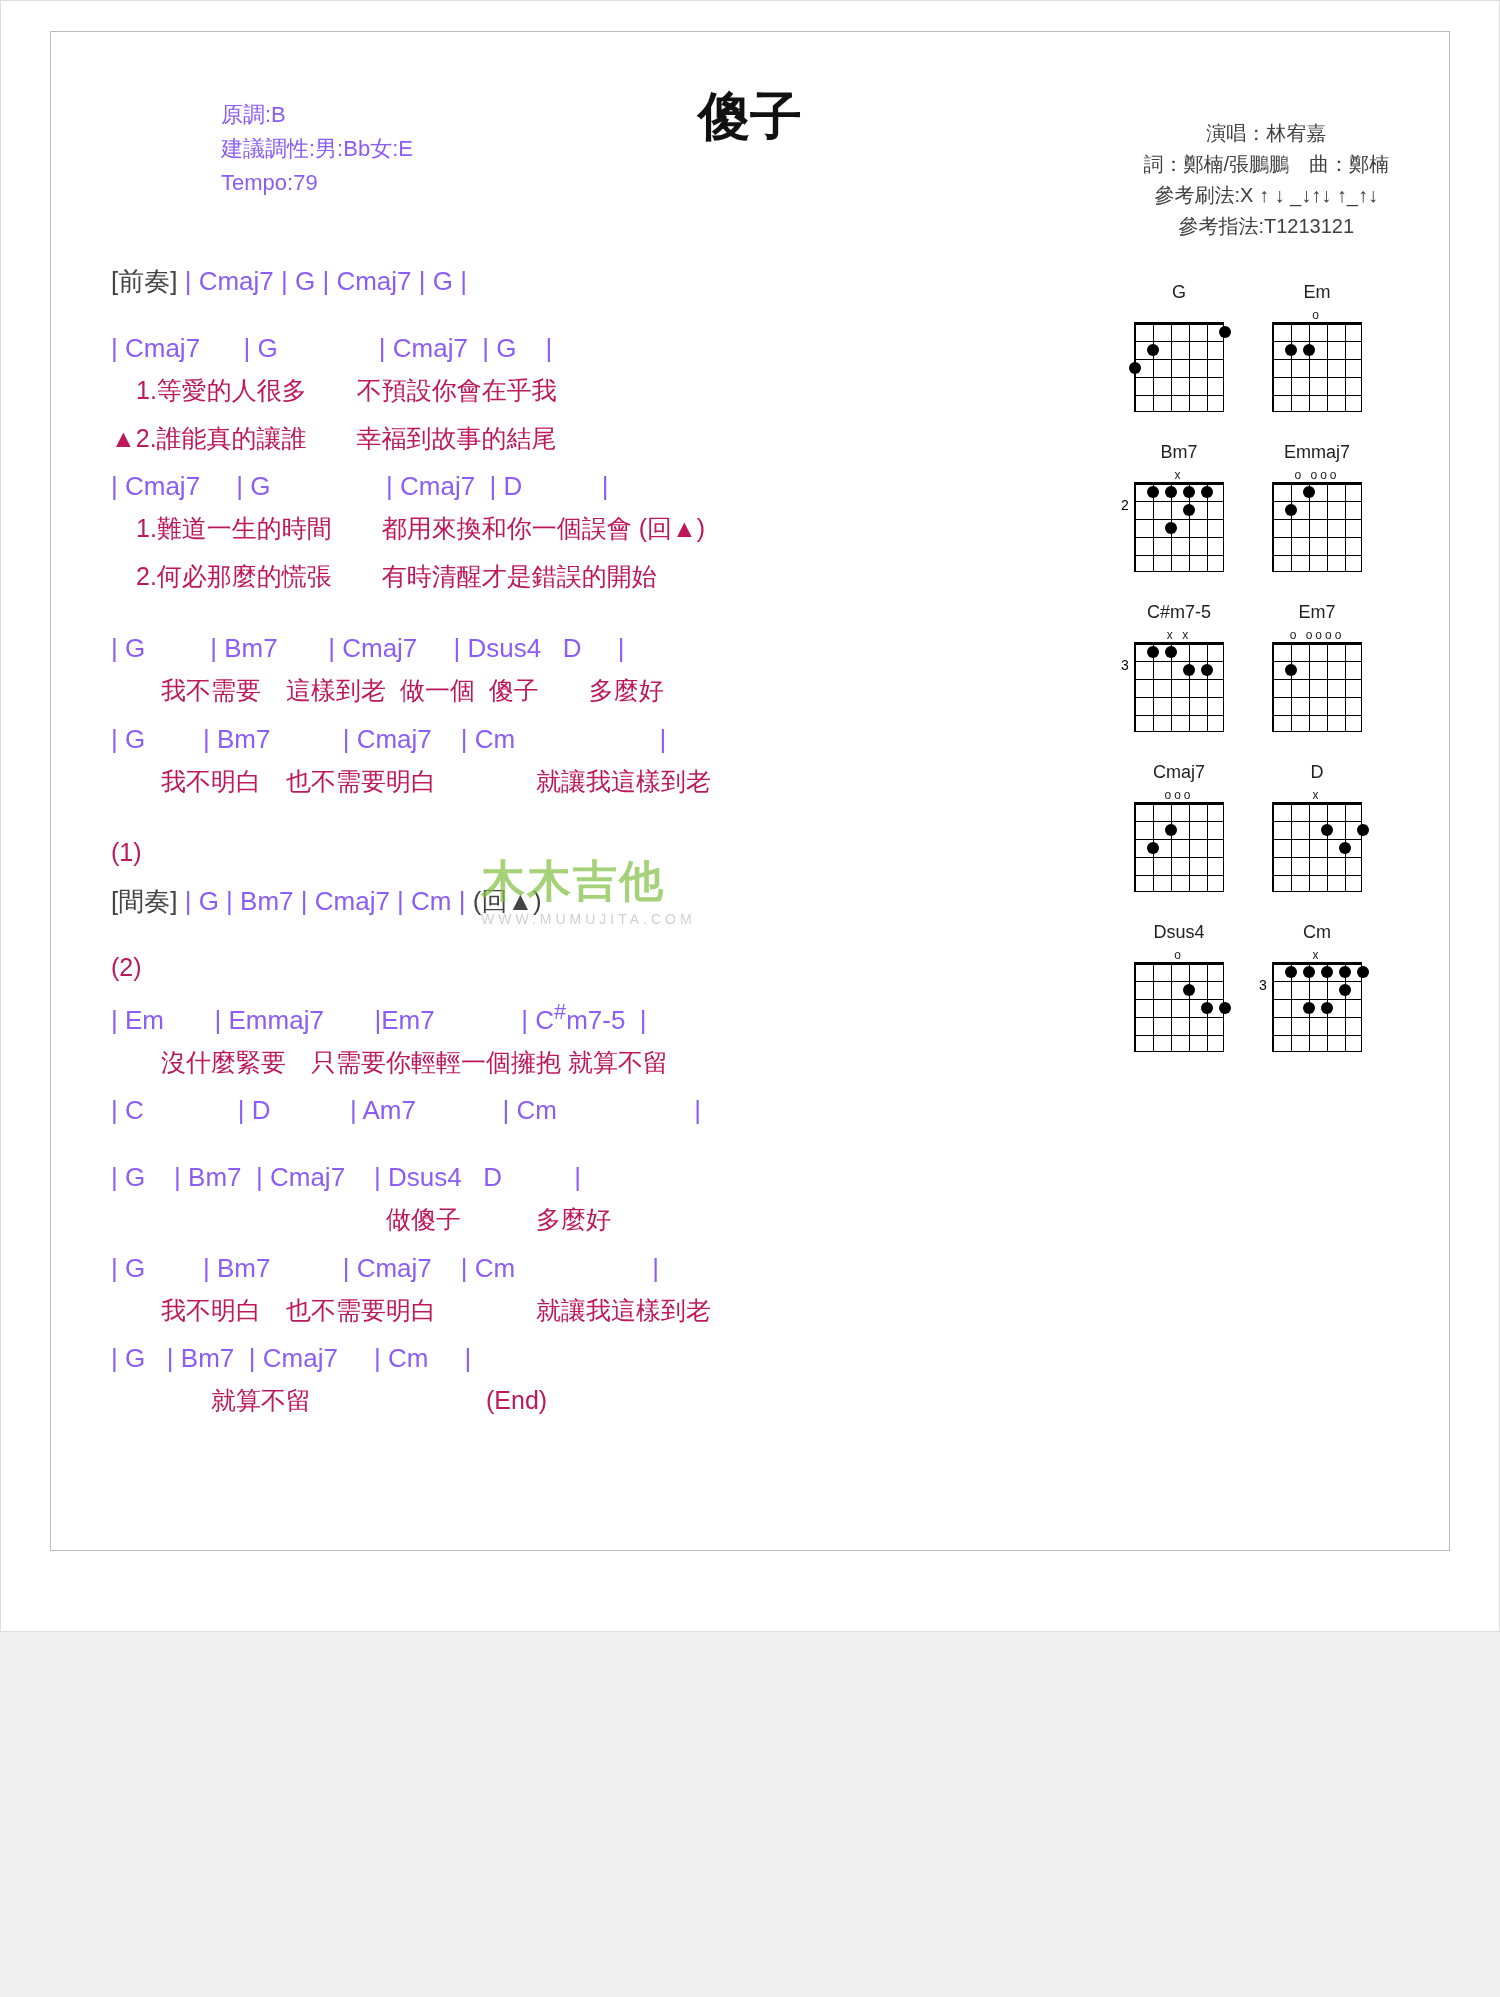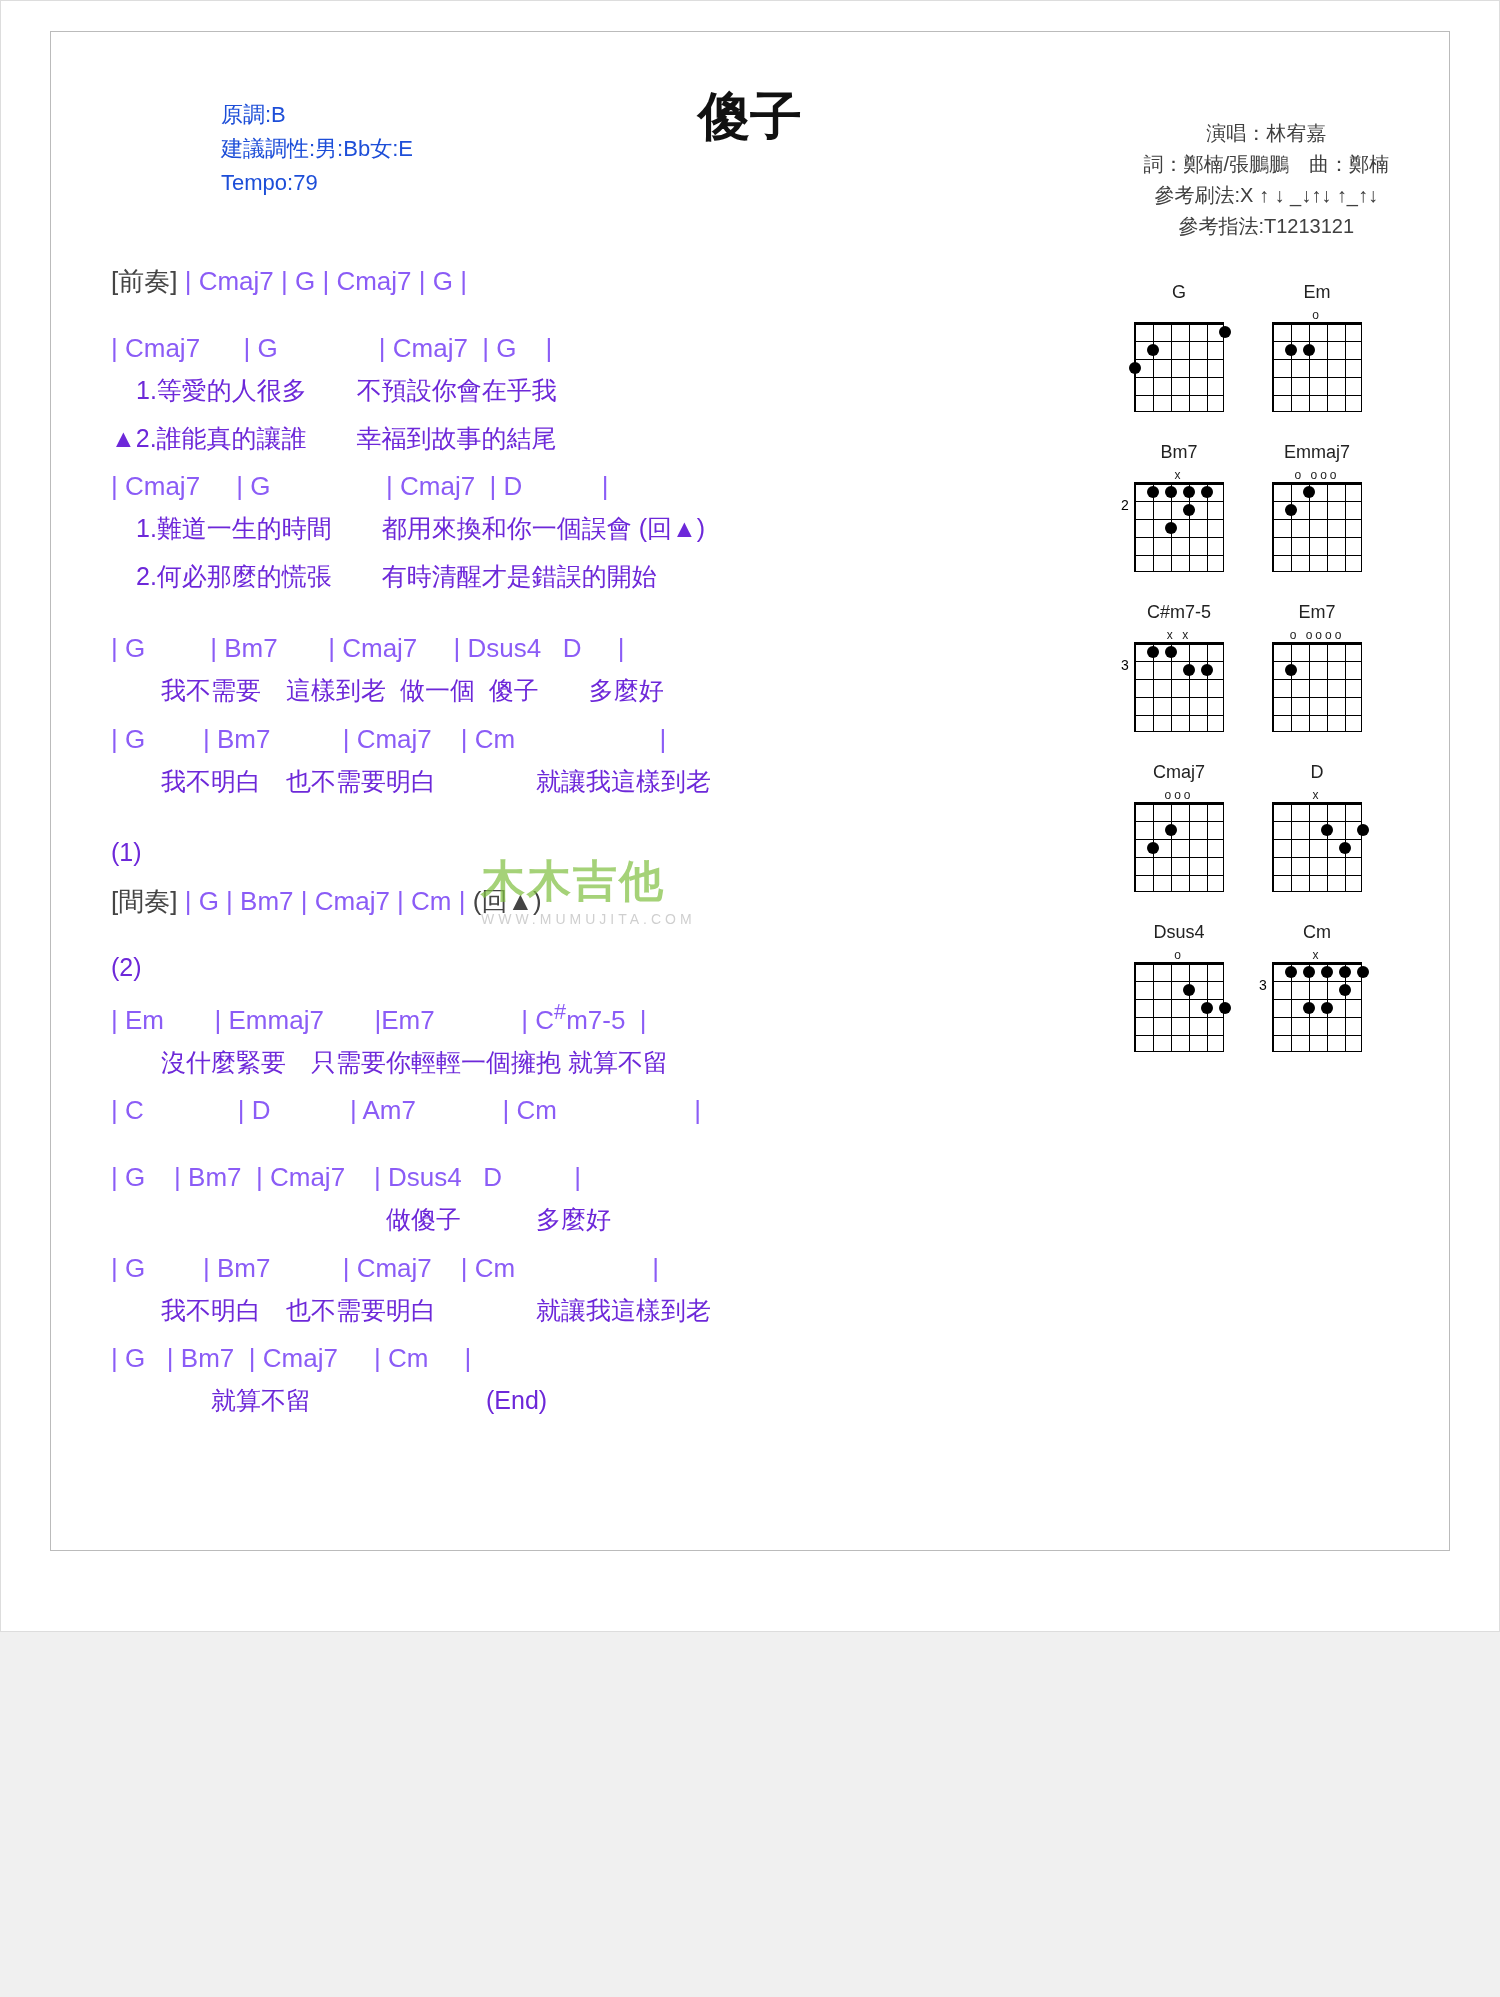--- a/index.html
+++ b/index.html
@@ -1,25 +1,25 @@
 <!DOCTYPE html>
 <html><head>
 <meta charset="utf-8">
 <style>
   html,body{margin:0;padding:0;background:#f0f0f0;font-family:"Microsoft JhengHei","Heiti TC",Arial,sans-serif}
   .page{width:1500px;margin:0 auto;background:#fff;box-sizing:border-box;padding:30px 0 40px 0;border:1px solid #ddd;position:relative}
   .sheet{width:1400px;margin:0 auto 40px auto;background:#fff;border:1px solid #bbb;padding:50px 60px 120px 60px;box-sizing:border-box;position:relative;min-height:1400px}
   .title{font-size:52px;text-align:center;margin:0 0 6px 0;color:#111;font-weight:700}
-  .meta-left{position:absolute;left:170px;top:66px;font-size:22px;color:#1d4ed8;line-height:1.55}
+  .meta-left{position:absolute;left:170px;top:66px;font-size:22px;color:#8b5cf6;line-height:1.55}
   .meta-right{position:absolute;right:60px;top:86px;font-size:20px;color:#404040;line-height:1.55;text-align:center}
   .body{margin-top:110px;font-size:26px;line-height:1.5}
   .line{white-space:pre;margin:0 0 4px 0;color:#444}
   .line .ch{color:#8b5cf6}
   .line .tag{color:#444}
-  .lyric{white-space:pre;margin:0 0 10px 0;color:#6d28d9;font-size:25px}
+  .lyric{white-space:pre;margin:0 0 10px 0;color:#be185d;font-size:25px}
   .spacer{height:24px}
   .chord-panel{position:absolute;right:60px;top:250px;width:260px}
   .chord-row{display:flex;gap:38px;margin-bottom:30px;justify-content:flex-start}
   .chord-box{width:100px;text-align:center}
   .chord-label{font-size:18px;color:#222;margin-bottom:4px;height:22px}
   .chord-top{font-size:12px;color:#222;height:14px;letter-spacing:3px}
   .chord-grid{position:relative;width:90px;height:90px;margin:0 auto;background:
     linear-gradient(#000,#000) 0 0/100% 2px no-repeat,
     repeating-linear-gradient(to bottom,#000 0,#000 1px,transparent 1px,transparent 18px),
     repeating-linear-gradient(to right,#000 0,#000 1px,transparent 1px,transparent 18px);

